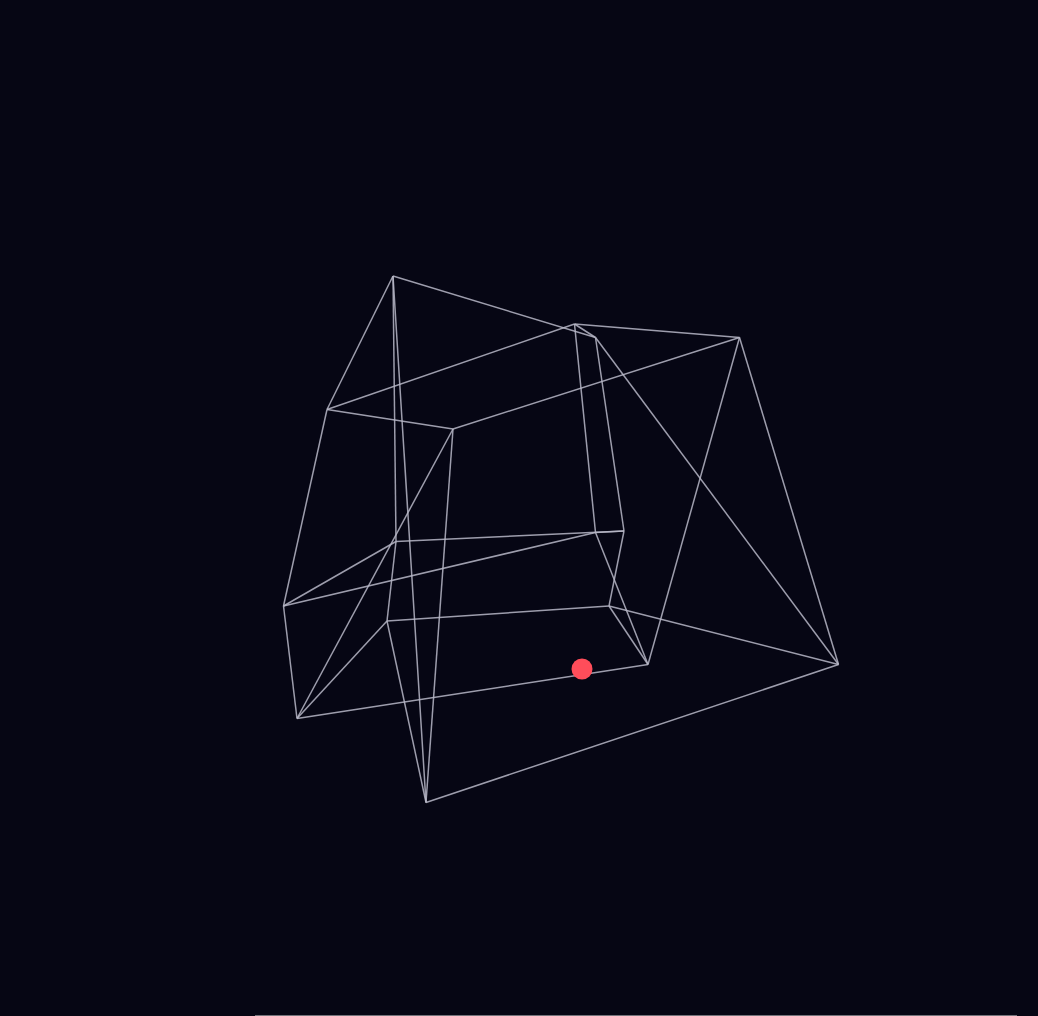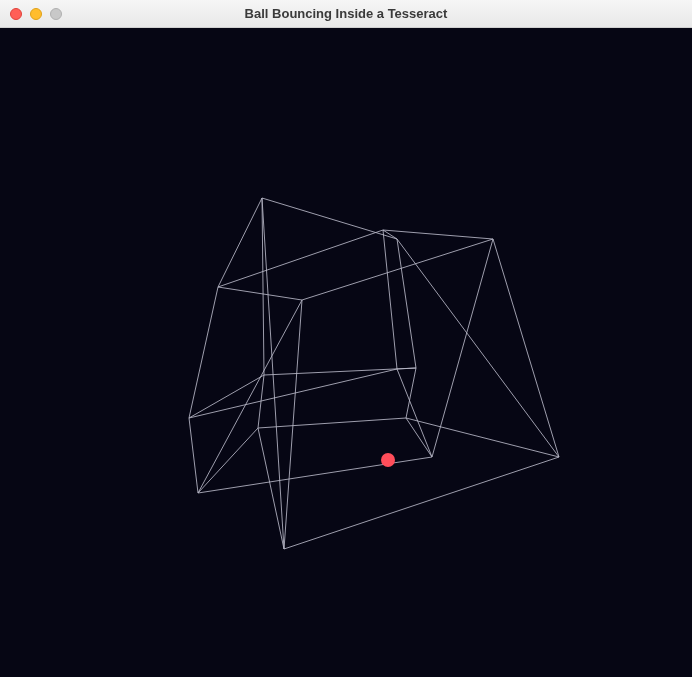--- a/index.html
+++ b/index.html
@@ -74,28 +74,20 @@
       opacity: 0.85;
     }
     .ball {
       fill: #ff4d5a;
     }
   </style>
 </head>
 <body>
 
 <div class="window">
-  <div class="titlebar">
-    <div class="traffic-lights">
-      <div class="traffic-light tl-close"></div>
-      <div class="traffic-light tl-min"></div>
-      <div class="traffic-light tl-max"></div>
-    </div>
-    <div class="title">Ball Bouncing Inside a Tesseract</div>
-  </div>
   <div class="canvas-area">
     <svg class="tesseract" viewBox="0 0 692 649">
       <g id="edges">
           <line x1="189" y1="390" x2="397" y2="341" class="edge"></line>
           <line x1="397" y1="341" x2="432" y2="429" class="edge"></line>
           <line x1="432" y1="429" x2="198" y2="465" class="edge"></line>
           <line x1="198" y1="465" x2="189" y2="390" class="edge"></line>
           <line x1="218" y1="259" x2="383" y2="202" class="edge"></line>
           <line x1="383" y1="202" x2="493" y2="211" class="edge"></line>
           <line x1="493" y1="211" x2="302" y2="272" class="edge"></line>

